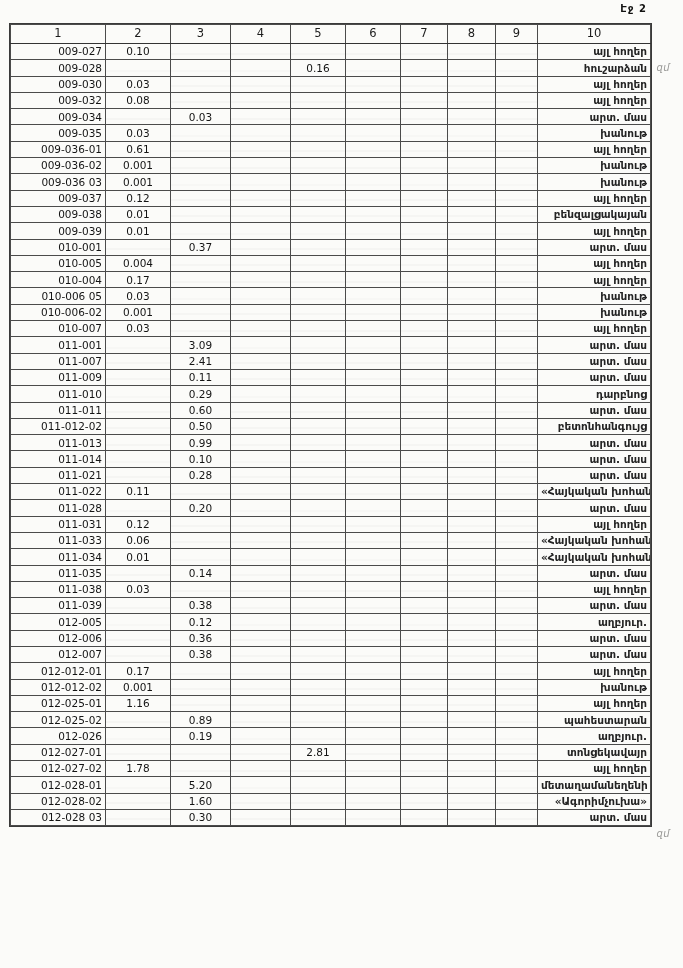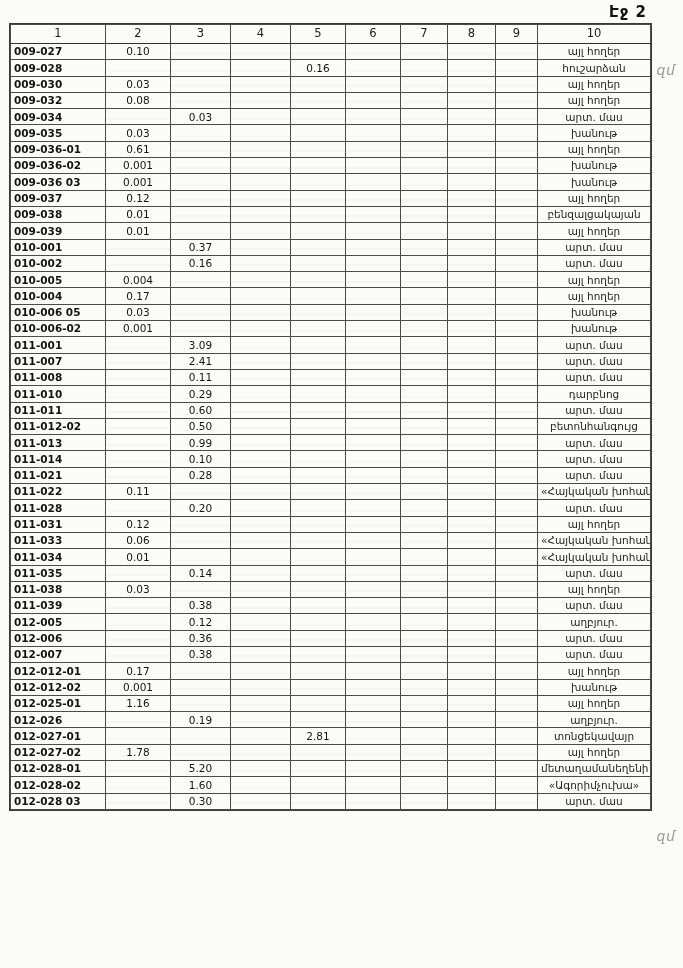--- a/index.html
+++ b/index.html
@@ -6,21 +6,21 @@
   body{
     width:683px;height:968px;
     background:#fbfbf9;
     font-family:"DejaVu Sans", sans-serif;
     color:#1c1c1c;
     position:relative;
     overflow:hidden;
   }
   .page-label{
     position:absolute;top:3px;right:36px;
-    font-size:15px;font-weight:bold;letter-spacing:1px;
+    font-size:10px;font-weight:bold;letter-spacing:1px;
     color:#111;
   }
   table.doc{
     position:absolute;left:10px;top:24px;
     border-collapse:collapse;table-layout:fixed;
     width:640px;
   }
   table.doc th, table.doc td{
     border:1px solid #4b4b4b;
     font-size:10.5px;
@@ -32,28 +32,28 @@
   }
   table.doc th{
     font-weight:normal;
     font-size:11.5px;
     text-align:center;
     height:18px;
     border-bottom:1px solid #333;
   }
   
   table.doc{outline:1px solid #3a3a3a;}
-  td.c-code{text-align:left;color:#141414;font-weight:bold;}
+  td.c-code{text-align:right;color:#141414;}
   td.c-val{text-align:center;color:#141414;}
-  td.c-land{text-align:center;font-size:10px;color:#242424;}
+  td.c-land{text-align:right;font-size:10px;color:#242424;font-weight:bold;}
   
   td.c-empty{background:linear-gradient(to bottom, transparent 62%, rgba(90,90,90,0.08) 63%, transparent 70%);}
   .margin-note{
     position:absolute;
-    font-size:14px;
+    font-size:10px;
     color:#9a9a98;
     font-style:italic;
     letter-spacing:0.5px;
   }
 </style>
 </head>
 <body>
 
 <div class="page-label">Էջ 2</div>
 
@@ -235,32 +235,20 @@
         <td class="c-val">0.37</td>
         <td class="c-val c-empty"></td>
         <td class="c-val c-empty"></td>
         <td class="c-val c-empty"></td>
         <td class="c-val c-empty"></td>
         <td class="c-val c-empty"></td>
         <td class="c-val c-empty"></td>
         <td class="c-land">արտ. մաս</td>
       </tr>
       <tr>
-        <td class="c-code">010-002</td>
-        <td class="c-val c-empty"></td>
-        <td class="c-val">0.16</td>
-        <td class="c-val c-empty"></td>
-        <td class="c-val c-empty"></td>
-        <td class="c-val c-empty"></td>
-        <td class="c-val c-empty"></td>
-        <td class="c-val c-empty"></td>
-        <td class="c-val c-empty"></td>
-        <td class="c-land">արտ. մաս</td>
-      </tr>
-      <tr>
         <td class="c-code">010-005</td>
         <td class="c-val">0.004</td>
         <td class="c-val c-empty"></td>
         <td class="c-val c-empty"></td>
         <td class="c-val c-empty"></td>
         <td class="c-val c-empty"></td>
         <td class="c-val c-empty"></td>
         <td class="c-val c-empty"></td>
         <td class="c-val c-empty"></td>
         <td class="c-land">այլ հողեր</td>
@@ -295,20 +283,32 @@
         <td class="c-val c-empty"></td>
         <td class="c-val c-empty"></td>
         <td class="c-val c-empty"></td>
         <td class="c-val c-empty"></td>
         <td class="c-val c-empty"></td>
         <td class="c-val c-empty"></td>
         <td class="c-val c-empty"></td>
         <td class="c-land">խանութ</td>
       </tr>
       <tr>
+        <td class="c-code">010-007</td>
+        <td class="c-val">0.03</td>
+        <td class="c-val c-empty"></td>
+        <td class="c-val c-empty"></td>
+        <td class="c-val c-empty"></td>
+        <td class="c-val c-empty"></td>
+        <td class="c-val c-empty"></td>
+        <td class="c-val c-empty"></td>
+        <td class="c-val c-empty"></td>
+        <td class="c-land">այլ հողեր</td>
+      </tr>
+      <tr>
         <td class="c-code">011-001</td>
         <td class="c-val c-empty"></td>
         <td class="c-val">3.09</td>
         <td class="c-val c-empty"></td>
         <td class="c-val c-empty"></td>
         <td class="c-val c-empty"></td>
         <td class="c-val c-empty"></td>
         <td class="c-val c-empty"></td>
         <td class="c-val c-empty"></td>
         <td class="c-land">արտ. մաս</td>
@@ -319,21 +319,21 @@
         <td class="c-val">2.41</td>
         <td class="c-val c-empty"></td>
         <td class="c-val c-empty"></td>
         <td class="c-val c-empty"></td>
         <td class="c-val c-empty"></td>
         <td class="c-val c-empty"></td>
         <td class="c-val c-empty"></td>
         <td class="c-land">արտ. մաս</td>
       </tr>
       <tr>
-        <td class="c-code">011-008</td>
+        <td class="c-code">011-009</td>
         <td class="c-val c-empty"></td>
         <td class="c-val">0.11</td>
         <td class="c-val c-empty"></td>
         <td class="c-val c-empty"></td>
         <td class="c-val c-empty"></td>
         <td class="c-val c-empty"></td>
         <td class="c-val c-empty"></td>
         <td class="c-val c-empty"></td>
         <td class="c-land">արտ. մաս</td>
       </tr>
@@ -569,20 +569,32 @@
         <td class="c-code">012-025-01</td>
         <td class="c-val">1.16</td>
         <td class="c-val c-empty"></td>
         <td class="c-val c-empty"></td>
         <td class="c-val c-empty"></td>
         <td class="c-val c-empty"></td>
         <td class="c-val c-empty"></td>
         <td class="c-val c-empty"></td>
         <td class="c-val c-empty"></td>
         <td class="c-land">այլ հողեր</td>
+      </tr>
+      <tr>
+        <td class="c-code">012-025-02</td>
+        <td class="c-val c-empty"></td>
+        <td class="c-val">0.89</td>
+        <td class="c-val c-empty"></td>
+        <td class="c-val c-empty"></td>
+        <td class="c-val c-empty"></td>
+        <td class="c-val c-empty"></td>
+        <td class="c-val c-empty"></td>
+        <td class="c-val c-empty"></td>
+        <td class="c-land">պահեստարան</td>
       </tr>
       <tr>
         <td class="c-code">012-026</td>
         <td class="c-val c-empty"></td>
         <td class="c-val">0.19</td>
         <td class="c-val c-empty"></td>
         <td class="c-val c-empty"></td>
         <td class="c-val c-empty"></td>
         <td class="c-val c-empty"></td>
         <td class="c-val c-empty"></td>

